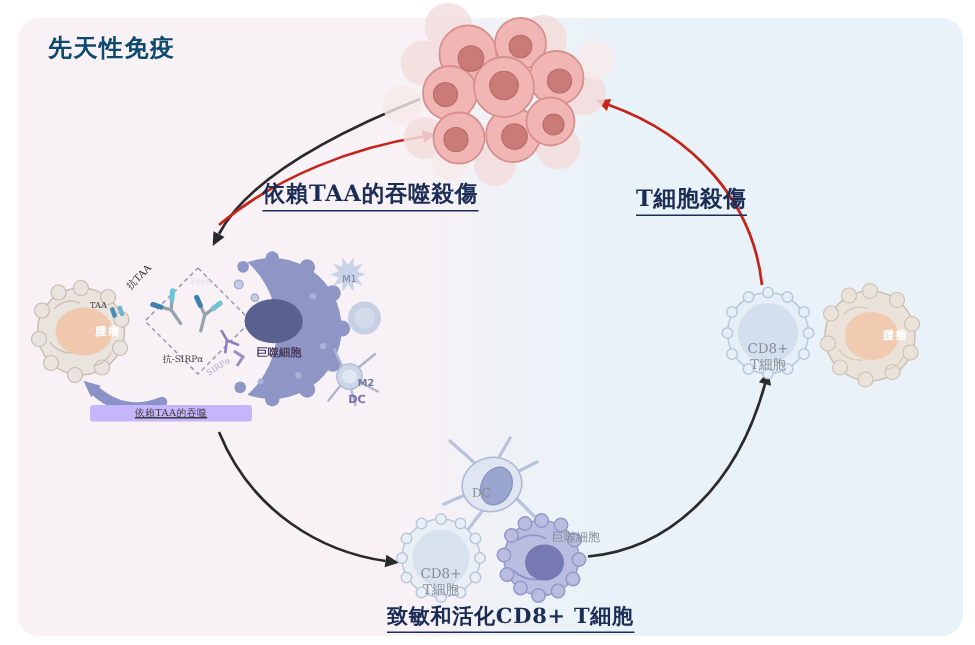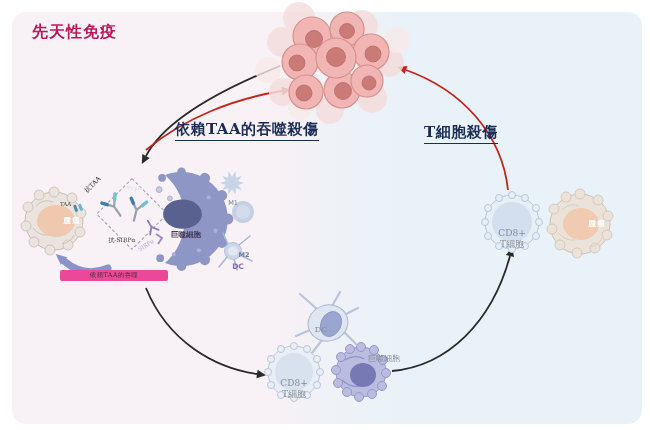--- a/index.html
+++ b/index.html
@@ -3,33 +3,33 @@
 <meta charset="utf-8">
 <style>
   html,body{margin:0;padding:0;background:#ffffff;}
   .stage{position:relative;width:650px;height:430px;background:#ffffff;overflow:hidden;
          font-family:"DejaVu Sans",sans-serif;}
   .panel{position:absolute;left:12px;top:12px;width:630px;height:412px;border-radius:14px;
          background:linear-gradient(90deg,#f8f1f5 0%,#f8f1f5 42%,#eef2f7 52%,#e9f2f8 62%,#e9f2f8 100%);}
   .gfx{position:absolute;left:0;top:0;width:650px;height:430px;}
   .lbl{position:absolute;white-space:nowrap;}
   .hdr{font-size:16px;font-weight:bold;letter-spacing:1px;}
-  .hdr-innate{color:#be185d;}
+  .hdr-innate{color:#0c4a6e;}
   .hdr-adaptive{color:#1d3a6e;}
   .proc{font-family:"DejaVu Serif",serif;font-size:15px;font-weight:600;color:#1b2c55;
         border-bottom:1.2px solid #1b2c55;padding-bottom:1px;letter-spacing:0.5px;}
   .proc-sm{font-size:14px;}
   .cellname{font-family:"DejaVu Serif",serif;color:#868c96;margin-top:17px;}
   .center{transform:translate(-50%,-50%);text-align:center;}
   .cd8txt{font-size:9px;line-height:11px;}
   .tumortxt{color:#ffffff;font-size:7.5px;font-weight:600;letter-spacing:1px;padding-left:32px;}
   .tiny{font-family:"DejaVu Serif",serif;}
-  .band{position:absolute;left:60px;top:270px;width:108px;height:11px;background:#ec4899;
+  .band{position:absolute;left:60px;top:270px;width:108px;height:11px;background:#c4b5fd;
         border-radius:2px;text-align:center;font-size:6.5px;line-height:11px;color:#3a3a3a;
-        font-family:"DejaVu Serif",serif;letter-spacing:0.3px;}
+        font-family:"DejaVu Serif",serif;letter-spacing:0.3px;text-decoration:underline;}
 </style>
 </head>
 <body>
 
 <div class="stage">
   <div class="panel"></div>
 
   <svg class="gfx" viewBox="0 0 650 430">
 
     <g>
@@ -258,34 +258,35 @@
       </g>
       <path d="M562,210 q8,-8 17,-4 M559,233 q6,8 16,7 M590,247 q9,-2 12,-9" fill="none" stroke="#d8cbbc" stroke-width="1"></path>
       <ellipse cx="581" cy="224" rx="18" ry="16" fill="#f0cab1"></ellipse>
     </g>
   </svg>
 
   <div class="lbl hdr hdr-innate" style="left:32px;top:22px;">先天性免疫</div>
 
   <div class="lbl proc" style="left:424px;top:123px;">T細胞殺傷</div>
   <div class="lbl proc" style="left:175px;top:120px;">依賴TAA的吞噬殺傷</div>
+  <div class="lbl proc proc-sm" style="left:258px;top:402px;">致敏和活化CD8+ T細胞</div>
 
   <div class="band">依賴TAA的吞噬</div>
 
   <div class="lbl center tumortxt" style="left:56px;top:221px;">腫瘤</div>
   <div class="lbl tiny" style="left:60px;top:201px;font-size:5.5px;color:#3a3a3a;">TAA</div>
 
   <div class="lbl center tiny" style="left:93px;top:185px;font-size:6.5px;color:#333;transform:translate(-50%,-50%) rotate(-45deg);">抗TAA</div>
   <div class="lbl center tiny" style="left:122px;top:240px;font-size:6px;color:#444;">抗-SIRPα</div>
 
   <div class="lbl tiny" style="left:127px;top:185px;font-size:5.5px;color:#d9dcef;">FcγR</div>
   <div class="lbl center tiny" style="left:146px;top:245px;font-size:5.5px;color:#b0abd4;transform:translate(-50%,-50%) rotate(-33deg);">SIRPα</div>
   <div class="lbl center" style="left:186px;top:235px;font-size:7.5px;font-weight:600;color:#453a5a;">巨噬細胞</div>
 
-  <div class="lbl center" style="left:233px;top:203px;font-size:6.5px;font-weight:normal;color:#6e7a9b;">M1</div>
+  <div class="lbl center" style="left:233px;top:186px;font-size:6.5px;font-weight:normal;color:#6e7a9b;">M1</div>
   <div class="lbl center" style="left:244px;top:223px;font-size:6.5px;font-weight:bold;color:#6e7a9b;margin-top:32px;">M2</div>
   <div class="lbl center" style="left:238px;top:266px;font-size:7.5px;font-weight:600;color:#7e6ead;">DC</div>
 
   <div class="lbl center cellname" style="left:321px;top:312px;font-size:8px;">DC</div>
   <div class="lbl center cellname" style="left:384px;top:341px;font-size:8px;">巨噬細胞</div>
   <div class="lbl center cellname cd8txt" style="left:294px;top:372px;">
     <span style="display:block;">CD8+</span>
     <span style="display:block;">T細胞</span>
   </div>
 

